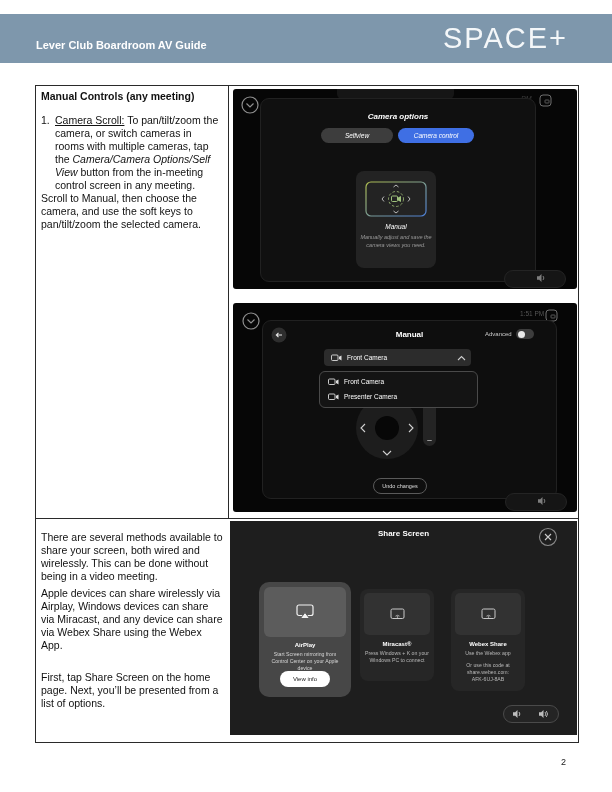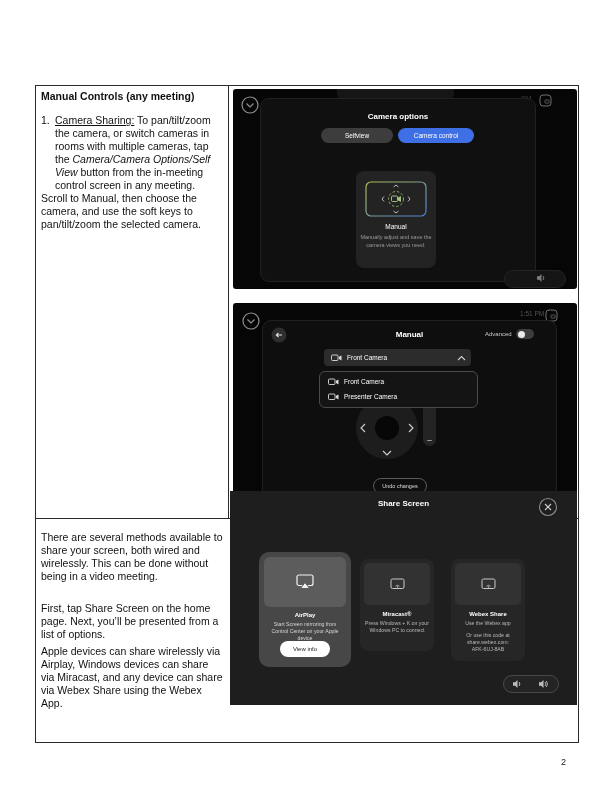--- a/index.html
+++ b/index.html
@@ -25,42 +25,46 @@
   .tinytxt{color:#ffffff;}
   .dim{color:#9a9a9a;}
   .ctr{display:flex;align-items:center;justify-content:center;}
   .card{position:absolute;border-radius:8px;}
 </style>
 </head>
 <body>
 
 <div class="page">
 
+  <div class="hdr">
+    <div class="hdr-title">Lever Club Boardroom AV Guide</div>
+    <div class="hdr-logo">SPACE+</div>
+  </div>
 
   <div class="tbl">
     <div class="vline"></div>
     <div class="hline"></div>
 
     <div class="abs cell-text" style="left:5px;top:4px;width:180px;">
       <div class="b">Manual Controls (any meeting)</div>
       <div style="margin-top:11px;position:relative;padding-left:14px;">
         <span class="abs" style="left:0;top:0;">1.</span>
-        <span class="u">Camera Sharing:</span><span> To pan/tilt/zoom the camera, or switch cameras in rooms with multiple cameras, tap the </span><span class="i">Camera/Camera Options/Self View</span><span> button from the in-meeting control screen in any meeting.</span>
+        <span class="u">Camera Scroll:</span><span> To pan/tilt/zoom the camera, or switch cameras in rooms with multiple cameras, tap the </span><span class="i">Camera/Camera Options/Self View</span><span> button from the in-meeting control screen in any meeting.</span>
       </div>
       <div style="">Scroll to Manual, then choose the camera, and use the soft keys to pan/tilt/zoom the selected camera.</div>
     </div>
 
     <div class="abs cell-text" style="left:5px;top:436px;width:182px;">
       <div style="margin-top:9px;">There are several methods available to share your screen, both wired and wirelessly. This can be done without being in a video meeting.</div>
+      <div style="margin-top:4px;">Apple devices can share wirelessly via Airplay, Windows devices can share via Miracast, and any device can share via Webex Share using the Webex App.</div>
       <div style="margin-top:19px;">First, tap Share Screen on the home page. Next, you’ll be presented from a list of options.</div>
-      <div style="margin-top:4px;">Apple devices can share wirelessly via Airplay, Windows devices can share via Miracast, and any device can share via Webex Share using the Webex App.</div>
-    </div>
-  </div>
-
-  <div class="shot" style="left:233px;top:89px;width:344px;height:200px;">
+    </div>
+  </div>
+
+  <div class="shot" style="left:233px;top:89px;width:344px;height:200px;font-style:italic;">
 
     <div class="abs" style="left:104px;top:0;width:117px;height:10px;background:#161616;border-radius:0 0 5px 5px;"></div>
 
     <div class="abs" style="left:288px;top:6px;font-size:7px;color:#3c3c3c;">PM</div>
     <svg class="abs" style="left:306px;top:5px;" width="13" height="13">
       <rect x="1" y="1" width="11" height="11" rx="3" fill="none" stroke="#6e6e6e" stroke-width="1"></rect>
       <rect x="6" y="6" width="4" height="3" rx="0.5" fill="none" stroke="#6e6e6e" stroke-width="0.8"></rect>
     </svg>
 
     <svg class="abs" style="left:8px;top:7px;" width="18" height="18">
@@ -185,21 +189,21 @@
       </div>
     </div>
 
     <div class="abs" style="left:272px;top:190px;width:60px;height:16px;background:#151515;border:1px solid #242424;border-radius:9px;"></div>
     <svg class="abs" style="left:304px;top:193px;" width="11" height="10">
       <path d="M1 3.2h2.2L5.5 1v8L3.2 6.8H1z" fill="#7d7d7d"></path>
       <path d="M7 3q1.8 2 0 4" fill="none" stroke="#7d7d7d" stroke-width="1"></path>
     </svg>
   </div>
 
-  <div class="shot" style="left:230px;top:491px;width:347px;height:214px;background:#1e1e1e;border-radius:0;">
+  <div class="shot" style="left:230px;top:521px;width:347px;height:214px;background:#1e1e1e;border-radius:0;">
     <div class="abs tinytxt" style="left:0;top:8px;width:347px;text-align:center;font-size:8px;font-weight:bold;">Share Screen</div>
     <svg class="abs" style="left:308px;top:6px;" width="20" height="20">
       <circle cx="10" cy="10" r="8.5" fill="none" stroke="#8a8a8a" stroke-width="1.1"></circle>
       <path d="M7 7l6 6M13 7l-6 6" stroke="#cccccc" stroke-width="1.1"></path>
     </svg>
 
     <div class="card" style="left:29px;top:61px;width:92px;height:115px;background:#474747;border-radius:10px;">
       <div class="abs" style="left:5px;top:5px;width:82px;height:50px;background:#5c5c5c;border-radius:6px;">
         <svg class="abs" style="left:32px;top:17px;" width="18" height="16">
           <rect x="1" y="1" width="16" height="10.5" rx="2" fill="none" stroke="#f2f2f2" stroke-width="1.2"></rect>

